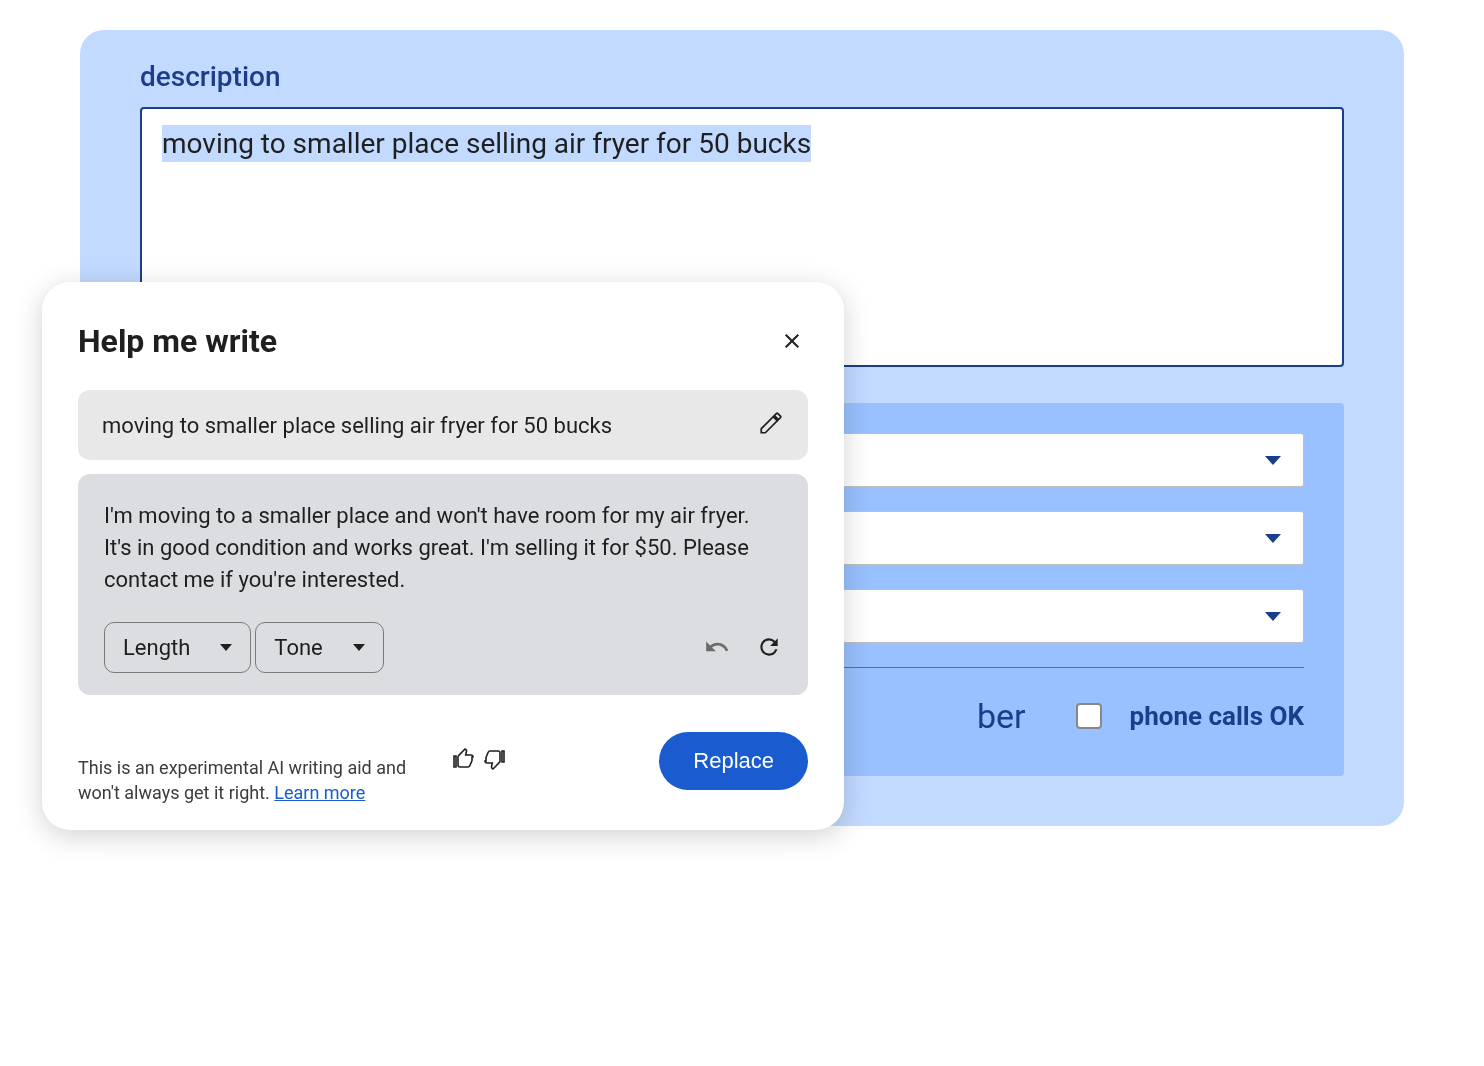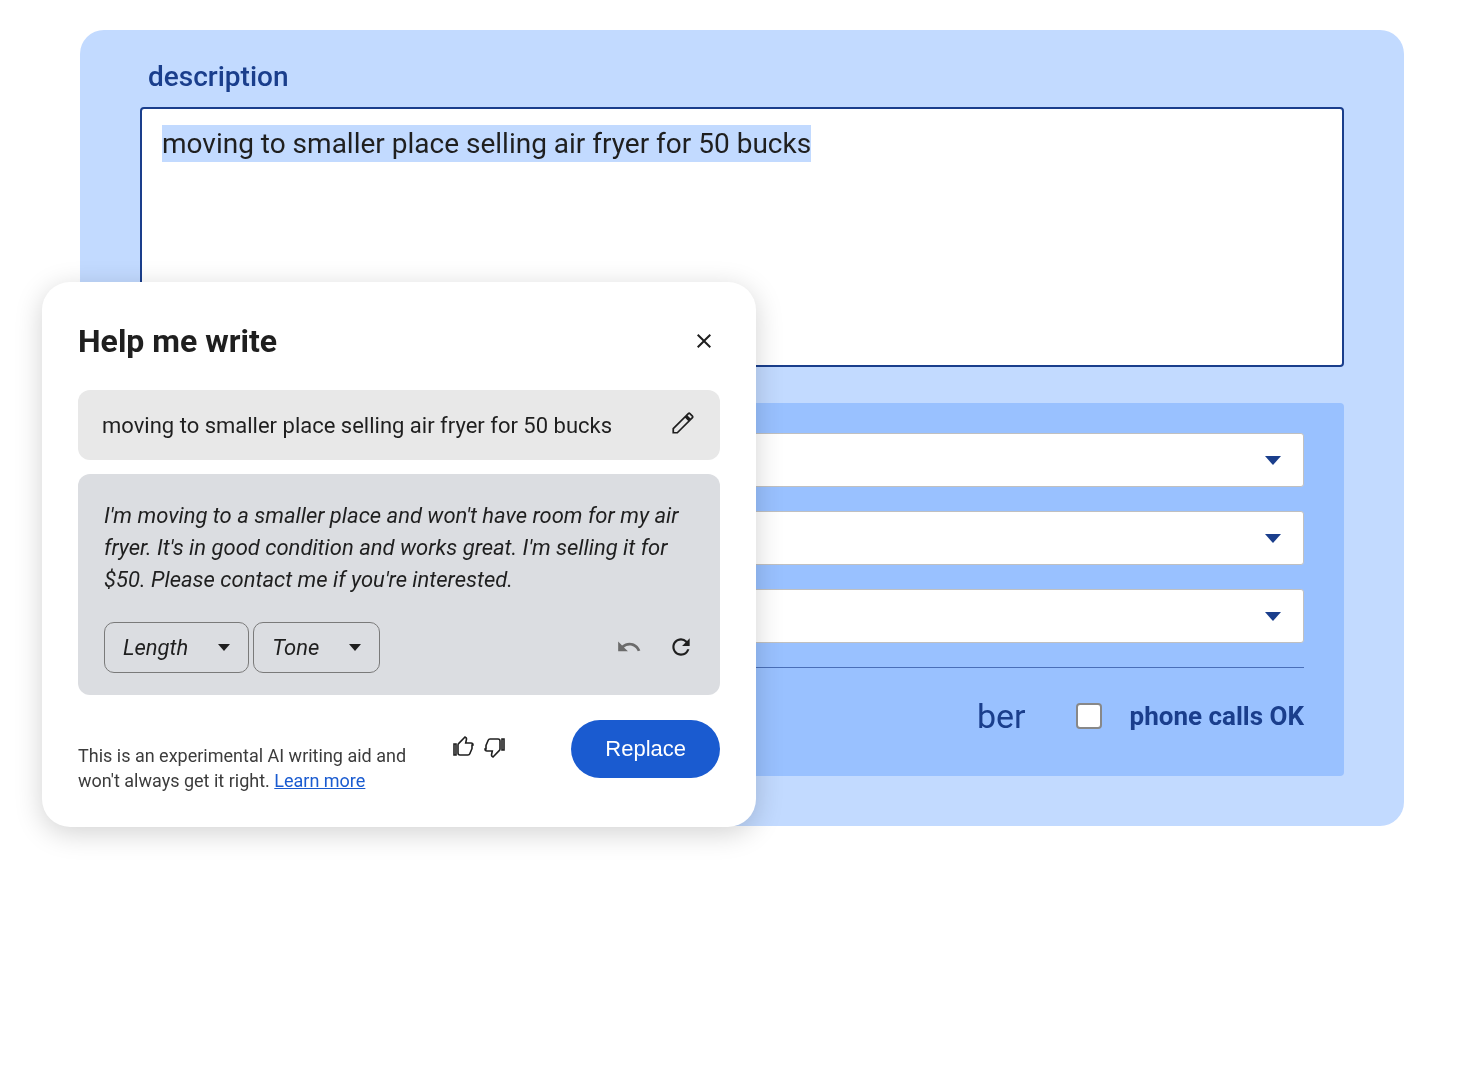--- a/index.html
+++ b/index.html
@@ -20,21 +20,20 @@
       border-radius: 24px;
       padding: 30px 60px 50px 60px;
       position: relative;
       width: 100%;
     }
     .field-label {
       color: #1a3e8c;
       font-size: 28px;
       font-weight: 500;
       margin-bottom: 14px;
-      margin-left: 8px;
     }
     .description-box {
       background: #fff;
       border: 2px solid #1a3e8c;
       border-radius: 4px;
       padding: 18px 20px;
       min-height: 260px;
       position: relative;
     }
     .description-text {
@@ -103,25 +102,25 @@
     .number-text {
       color: #1a3e8c;
       font-size: 34px;
     }
 
     
     .modal {
       position: absolute;
       top: 282px;
       left: 42px;
-      width: 714px;
+      width: 802px;
       background: #fff;
       border-radius: 28px;
       box-shadow: 0 6px 28px rgba(0,0,0,0.18);
-      padding: 40px 36px 34px 36px;
+      padding: 40px 36px 25px 36px;
       z-index: 10;
     }
     .modal-header {
       display: flex;
       justify-content: space-between;
       align-items: center;
       margin-bottom: 30px;
     }
     .modal-title {
       font-size: 32px;
@@ -153,22 +152,21 @@
       color: #1f1f1f;
     }
     .pencil-icon svg {
       width: 26px;
       height: 26px;
     }
     .suggestion-box {
       background: #dbdde1;
       border-radius: 12px;
       padding: 26px 26px 22px 26px;
-      margin-bottom: 10px;
-      font-style: italic;
+      margin-bottom: 22px;
     }
     .suggestion-text {
       font-size: 22px;
       color: #1f1f1f;
       line-height: 1.45;
       margin-bottom: 26px;
     }
     .suggestion-controls {
       display: flex;
       align-items: center;

